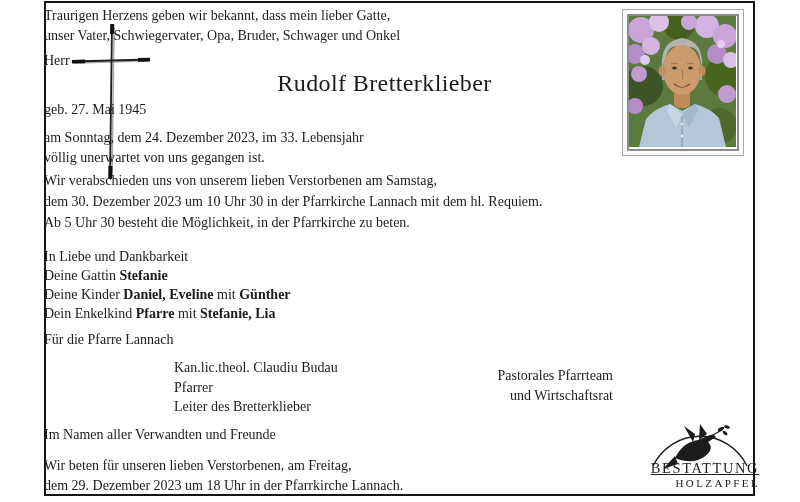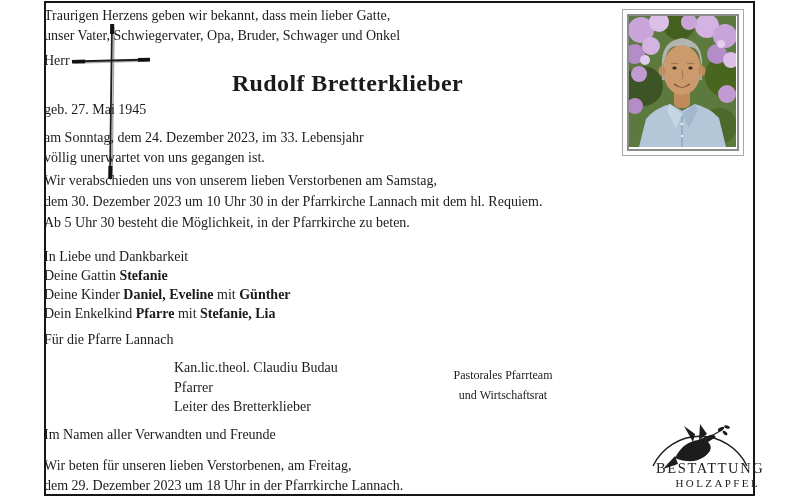--- a/index.html
+++ b/index.html
@@ -11,39 +11,39 @@
   .card-border{
     position:absolute;left:44px;top:1px;width:711px;height:495px;
     border:2px solid #161616;box-sizing:border-box;background:#ffffff;
   }
   .line{
     position:absolute;left:44px;width:711px;
     font-size:14px;line-height:1.35;white-space:nowrap;
   }
   .name-line{
     position:absolute;left:44px;width:607px;text-align:center;
-    font-size:24px;font-weight:700;letter-spacing:.4px;white-space:nowrap;
+    font-size:24px;font-weight:400;letter-spacing:.4px;white-space:nowrap;padding-left:37px;
   }
   .col-left{position:absolute;left:174px;width:260px;text-align:left;font-size:14px;white-space:nowrap;}
-  .col-right{position:absolute;left:393px;width:220px;text-align:center;font-size:12px;white-space:nowrap;}
+  .col-right{position:absolute;left:393px;width:220px;text-align:right;font-size:14px;white-space:nowrap;}
   b{font-weight:700;}
   .cross-wrap{position:absolute;left:58px;top:12px;width:110px;height:175px;}
   .photo-frame{
     position:absolute;left:622px;top:9px;width:122px;height:147px;
     border:1px solid #a8a8a8;background:#fdfdfd;box-sizing:border-box;
   }
   .photo-inner{
     position:absolute;left:4px;top:4px;right:4px;bottom:4px;
     border:2px solid #8c8c8c;box-sizing:border-box;overflow:hidden;
   }
   .logo-wrap{position:absolute;left:640px;top:424px;width:120px;height:70px;text-align:center;}
   .logo-mark{position:absolute;left:8px;top:0;width:104px;height:46px;}
   .logo-company{
-    position:absolute;left:16px;top:36px;width:120px;text-align:left;
-    font-size:14.5px;letter-spacing:1.6px;color:#1f1f1f;white-space:nowrap;
+    position:absolute;left:5px;top:36px;width:120px;text-align:center;
+    font-size:14.5px;letter-spacing:1.6px;color:#1f1f1f;white-space:nowrap;text-decoration:underline;
   }
   .logo-location{
     position:absolute;left:0;top:53px;width:120px;text-align:right;
     font-size:11px;letter-spacing:2.4px;color:#1f1f1f;white-space:nowrap;
   }
 </style>
 </head>
 <body>
 
 <div class="card-border"></div>

